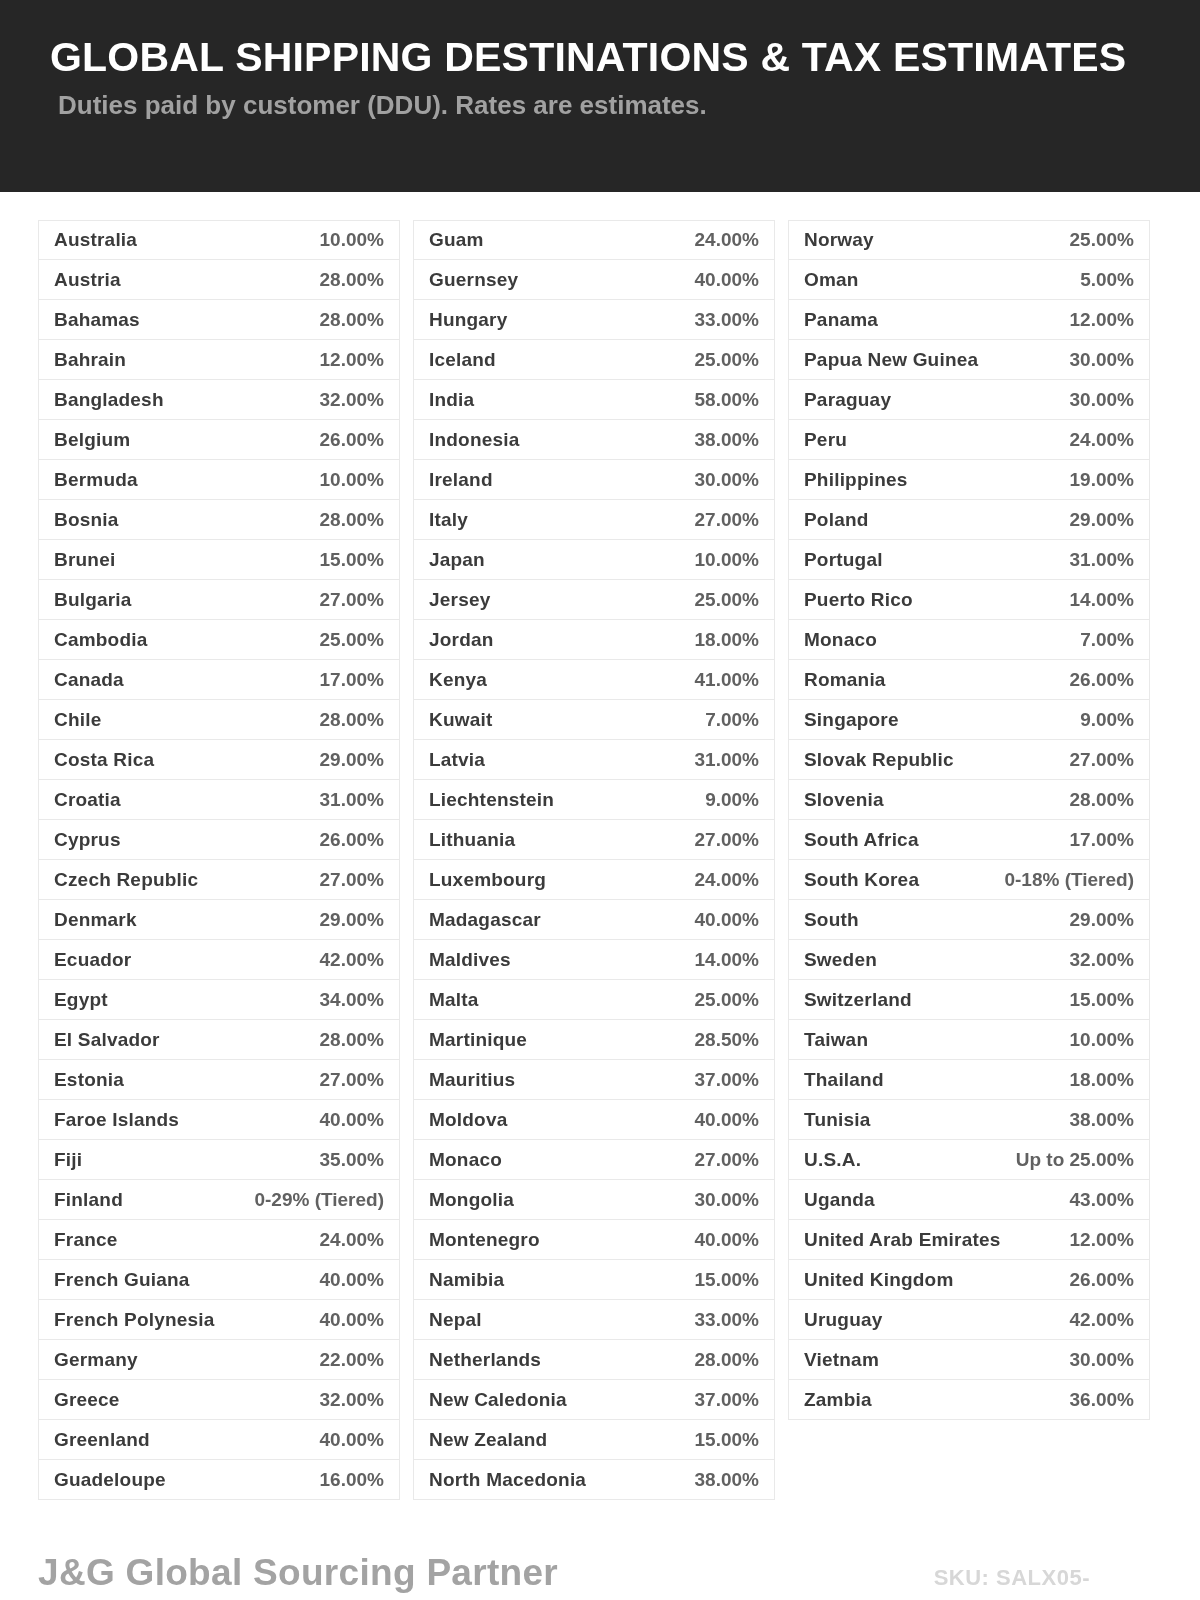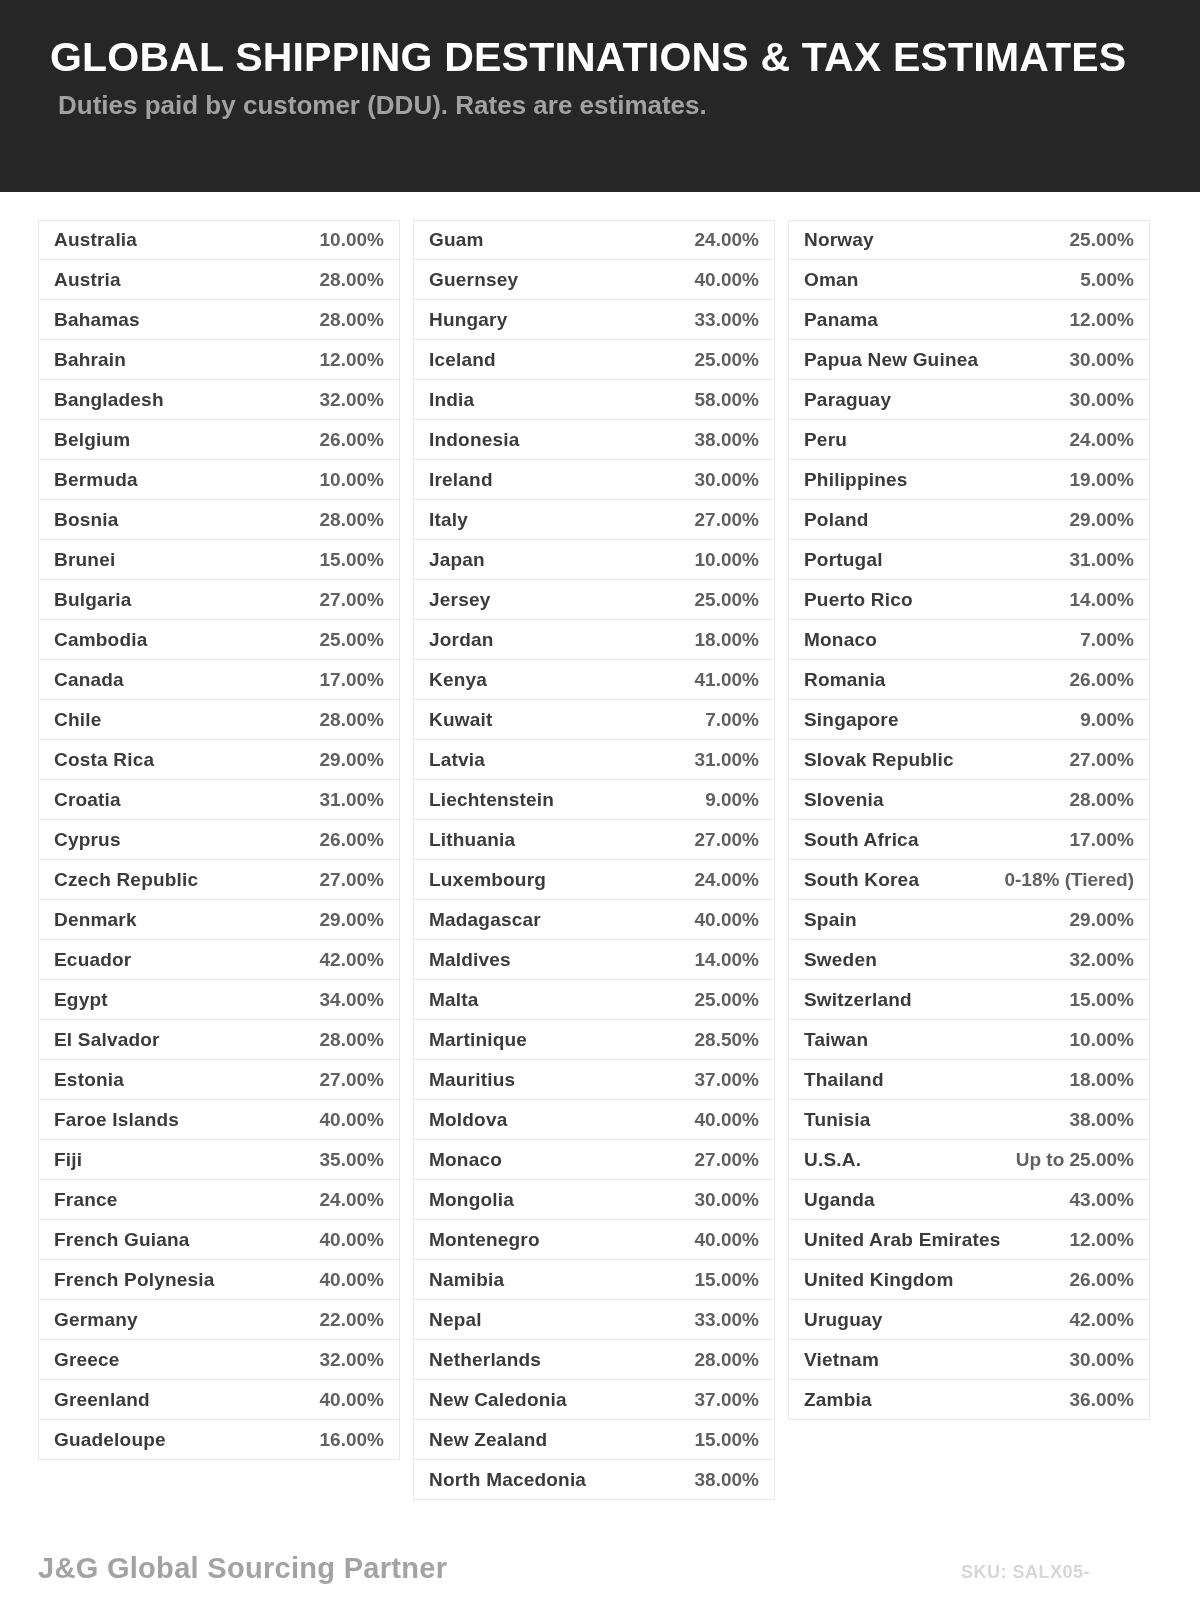--- a/index.html
+++ b/index.html
@@ -65,27 +65,27 @@
   }
   .footer {
     display: flex;
     justify-content: space-between;
     align-items: baseline;
     margin-top: 52px;
     padding-left: 38px;
     padding-right: 110px;
   }
   .brand {
-    font-size: 29px;
+    font-size: 37px;
     font-weight: 700;
     color: #a3a3a3;
     letter-spacing: 0.3px;
   }
   .sku {
-    font-size: 18px;
+    font-size: 22px;
     font-weight: 700;
     color: #d7d7d7;
     letter-spacing: 0.5px;
   }
 </style>
 </head>
 <body>
 
 <div class="header">
   <h1>GLOBAL SHIPPING DESTINATIONS &amp; TAX ESTIMATES</h1>
@@ -184,20 +184,24 @@
       </div>
       <div class="row">
         <span class="country">Faroe Islands</span>
         <span class="rate">40.00%</span>
       </div>
       <div class="row">
         <span class="country">Fiji</span>
         <span class="rate">35.00%</span>
       </div>
       <div class="row">
+        <span class="country">Finland</span>
+        <span class="rate">0-29% (Tiered)</span>
+      </div>
+      <div class="row">
         <span class="country">France</span>
         <span class="rate">24.00%</span>
       </div>
       <div class="row">
         <span class="country">French Guiana</span>
         <span class="rate">40.00%</span>
       </div>
       <div class="row">
         <span class="country">French Polynesia</span>
         <span class="rate">40.00%</span>
@@ -412,21 +416,21 @@
       </div>
       <div class="row">
         <span class="country">South Africa</span>
         <span class="rate">17.00%</span>
       </div>
       <div class="row">
         <span class="country">South Korea</span>
         <span class="rate">0-18% (Tiered)</span>
       </div>
       <div class="row">
-        <span class="country">Spain</span>
+        <span class="country">South</span>
         <span class="rate">29.00%</span>
       </div>
       <div class="row">
         <span class="country">Sweden</span>
         <span class="rate">32.00%</span>
       </div>
       <div class="row">
         <span class="country">Switzerland</span>
         <span class="rate">15.00%</span>
       </div>

